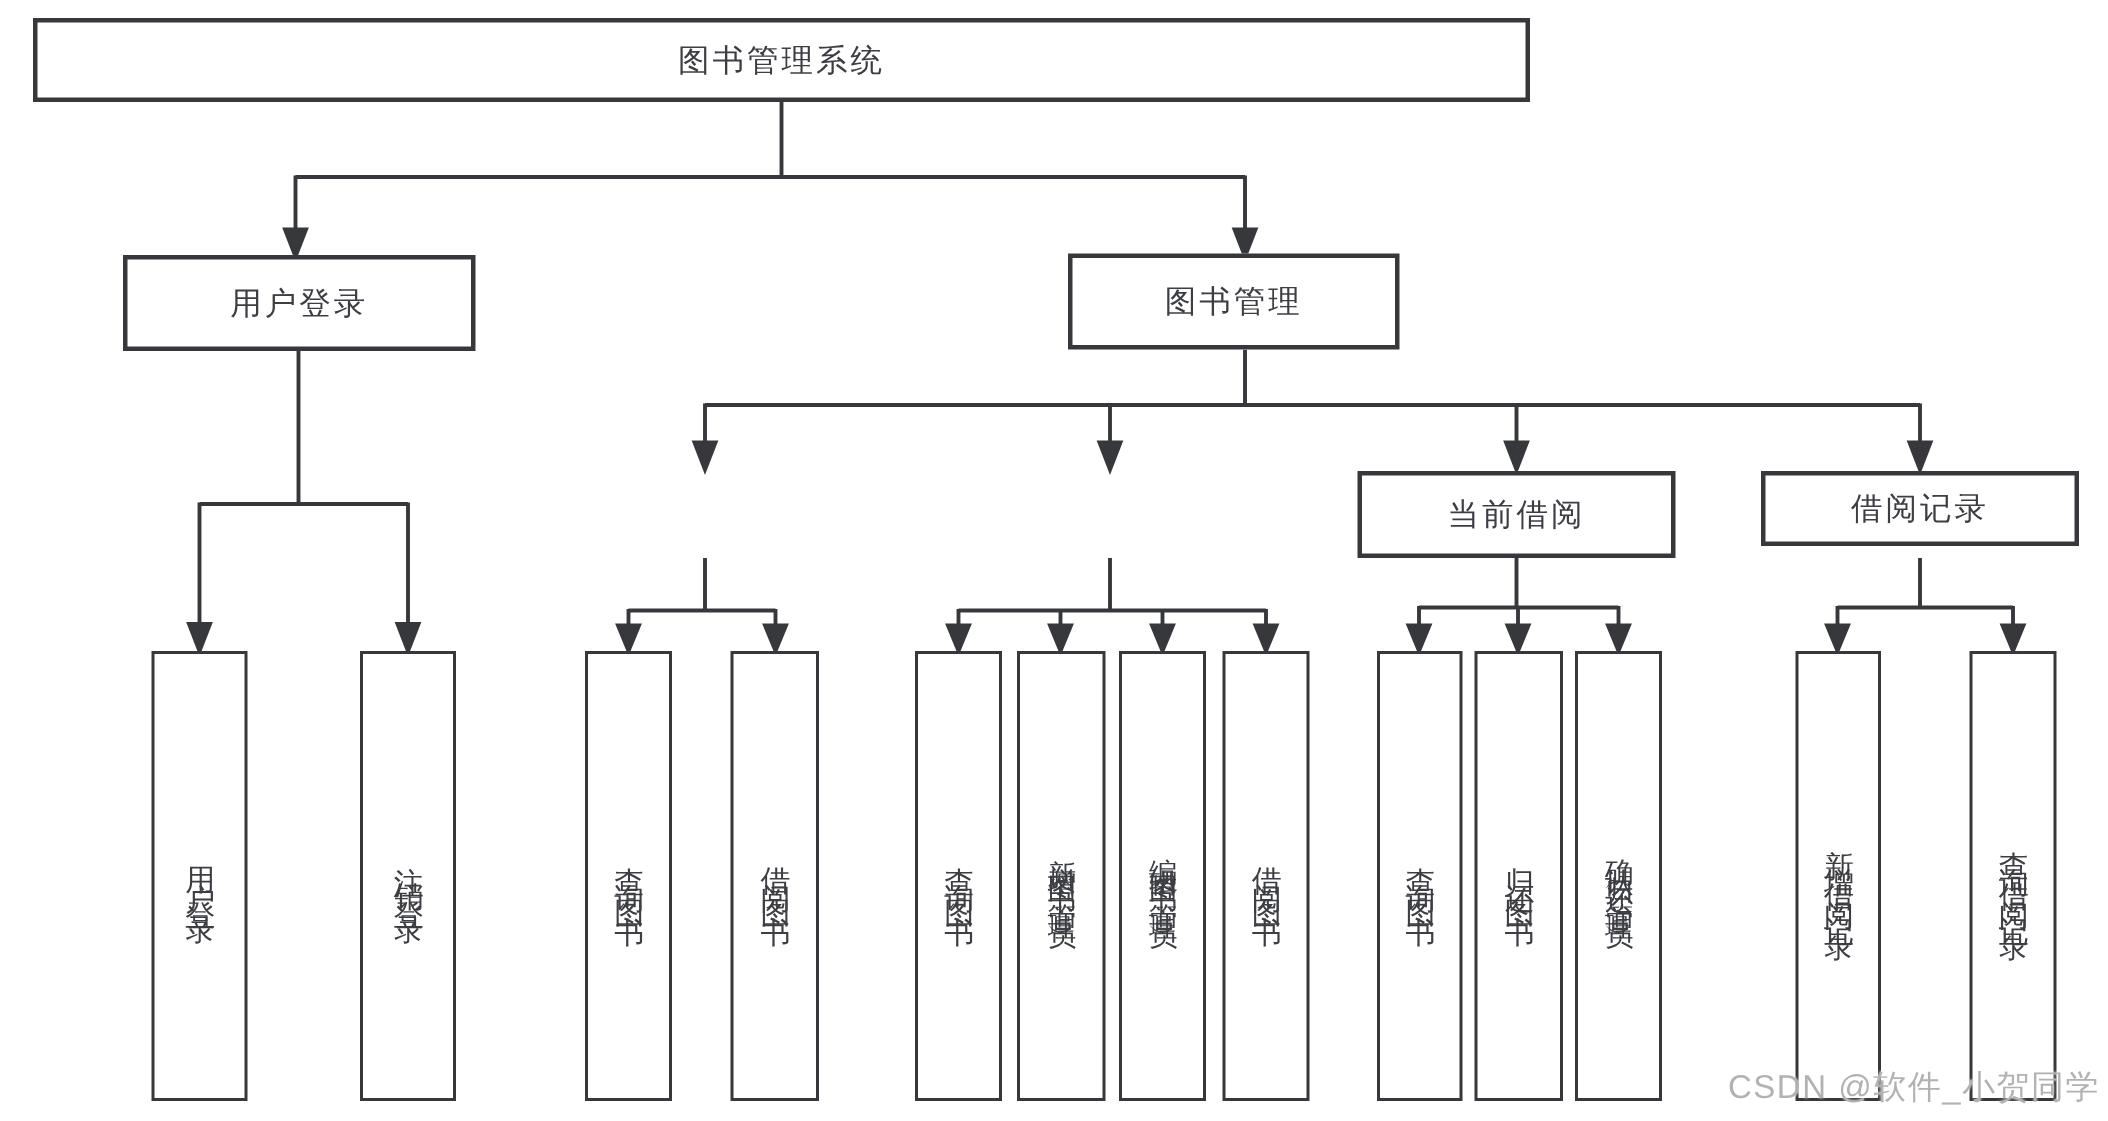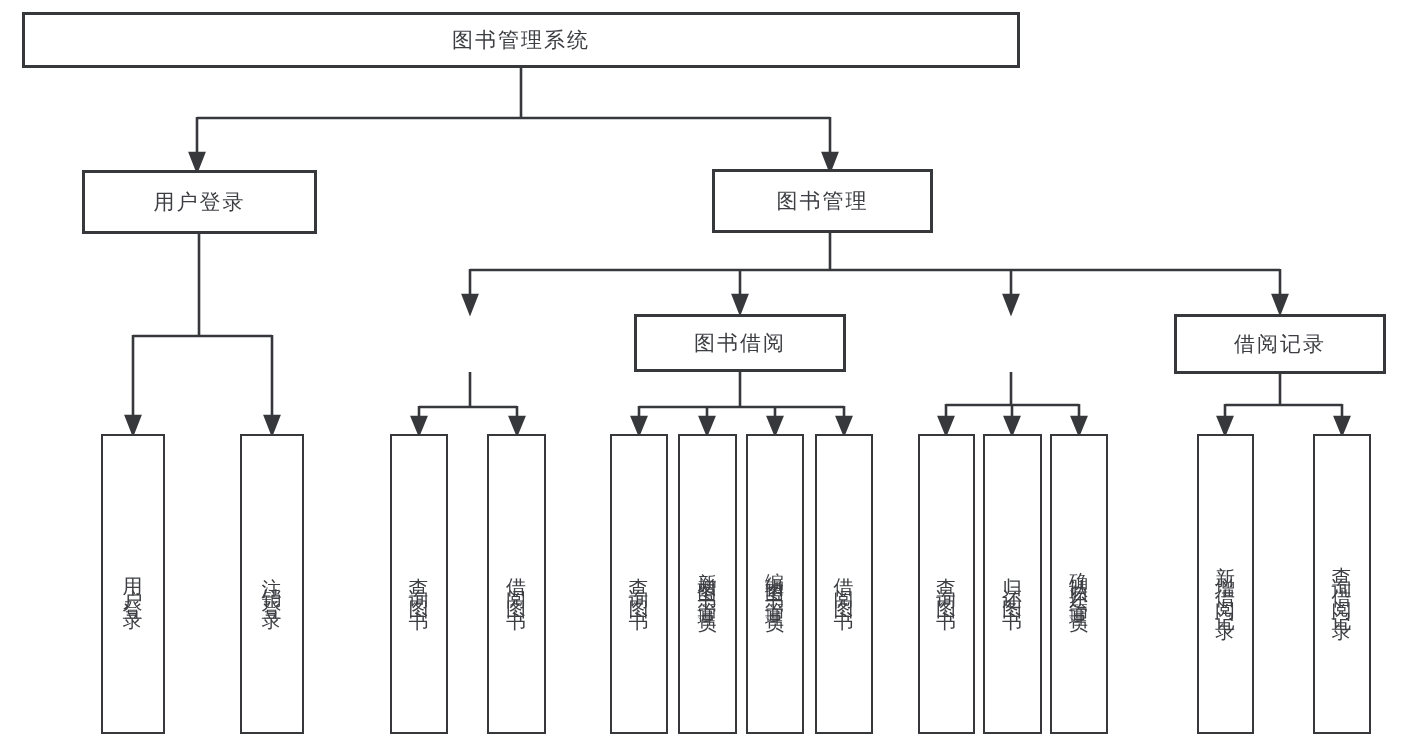--- a/index.html
+++ b/index.html
@@ -120,24 +120,24 @@
     <span>图书管理系统</span>
   </div>
 
   <div class="box hbox" style="left:82px;top:170px;width:235px;height:64px">
     <span>用户登录</span>
   </div>
   <div class="box hbox" style="left:712px;top:169px;width:221px;height:64px">
     <span>图书管理</span>
   </div>
 
-  <div class="box hbox" style="left:634px;top:314px;width:212px;height:58px">
-    <span>图书借阅</span>
+  <div class="box hbox" style="left:905px;top:314px;width:212px;height:58px">
+    <span>当前借阅</span>
   </div>
-  <div class="box hbox" style="left:1174px;top:314px;width:212px;height:60px">
+  <div class="box hbox" style="left:1174px;top:314px;width:212px;height:50px">
     <span>借阅记录</span>
   </div>
 
   <div class="box leaf" style="left:101px;top:434px;width:64px;height:300px">
     <span>用户登录</span>
   </div>
   <div class="box leaf" style="left:240px;top:434px;width:64px;height:300px">
     <span>注销登录</span>
   </div>
 
@@ -171,14 +171,15 @@
     <span>确认归还（管理员）</span>
   </div>
 
   <div class="box leaf mid" style="left:1197px;top:434px;width:57px;height:300px">
     <span>新增借阅记录</span>
   </div>
   <div class="box leaf mid" style="left:1313px;top:434px;width:58px;height:300px">
     <span>查询借阅记录</span>
   </div>
 
+  <div class="watermark">CSDN @软件_小贺同学</div>
 
 </div>
 
 </body></html>

